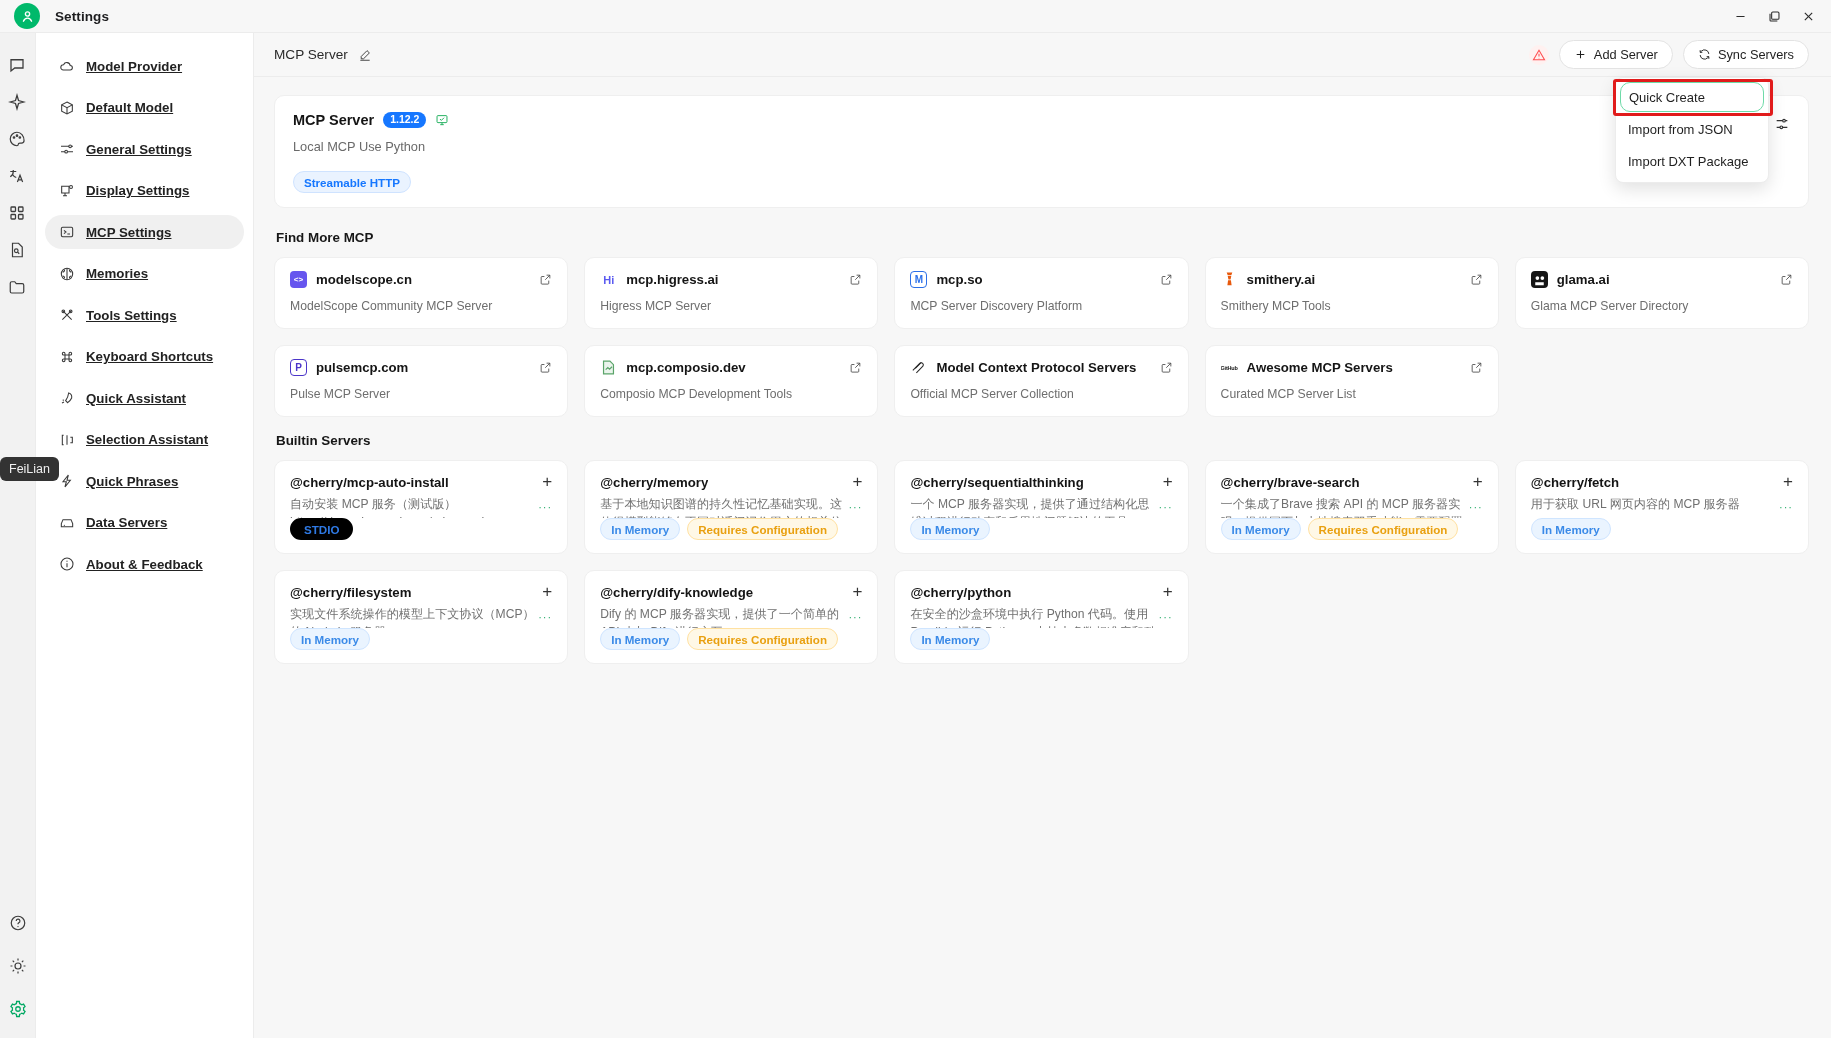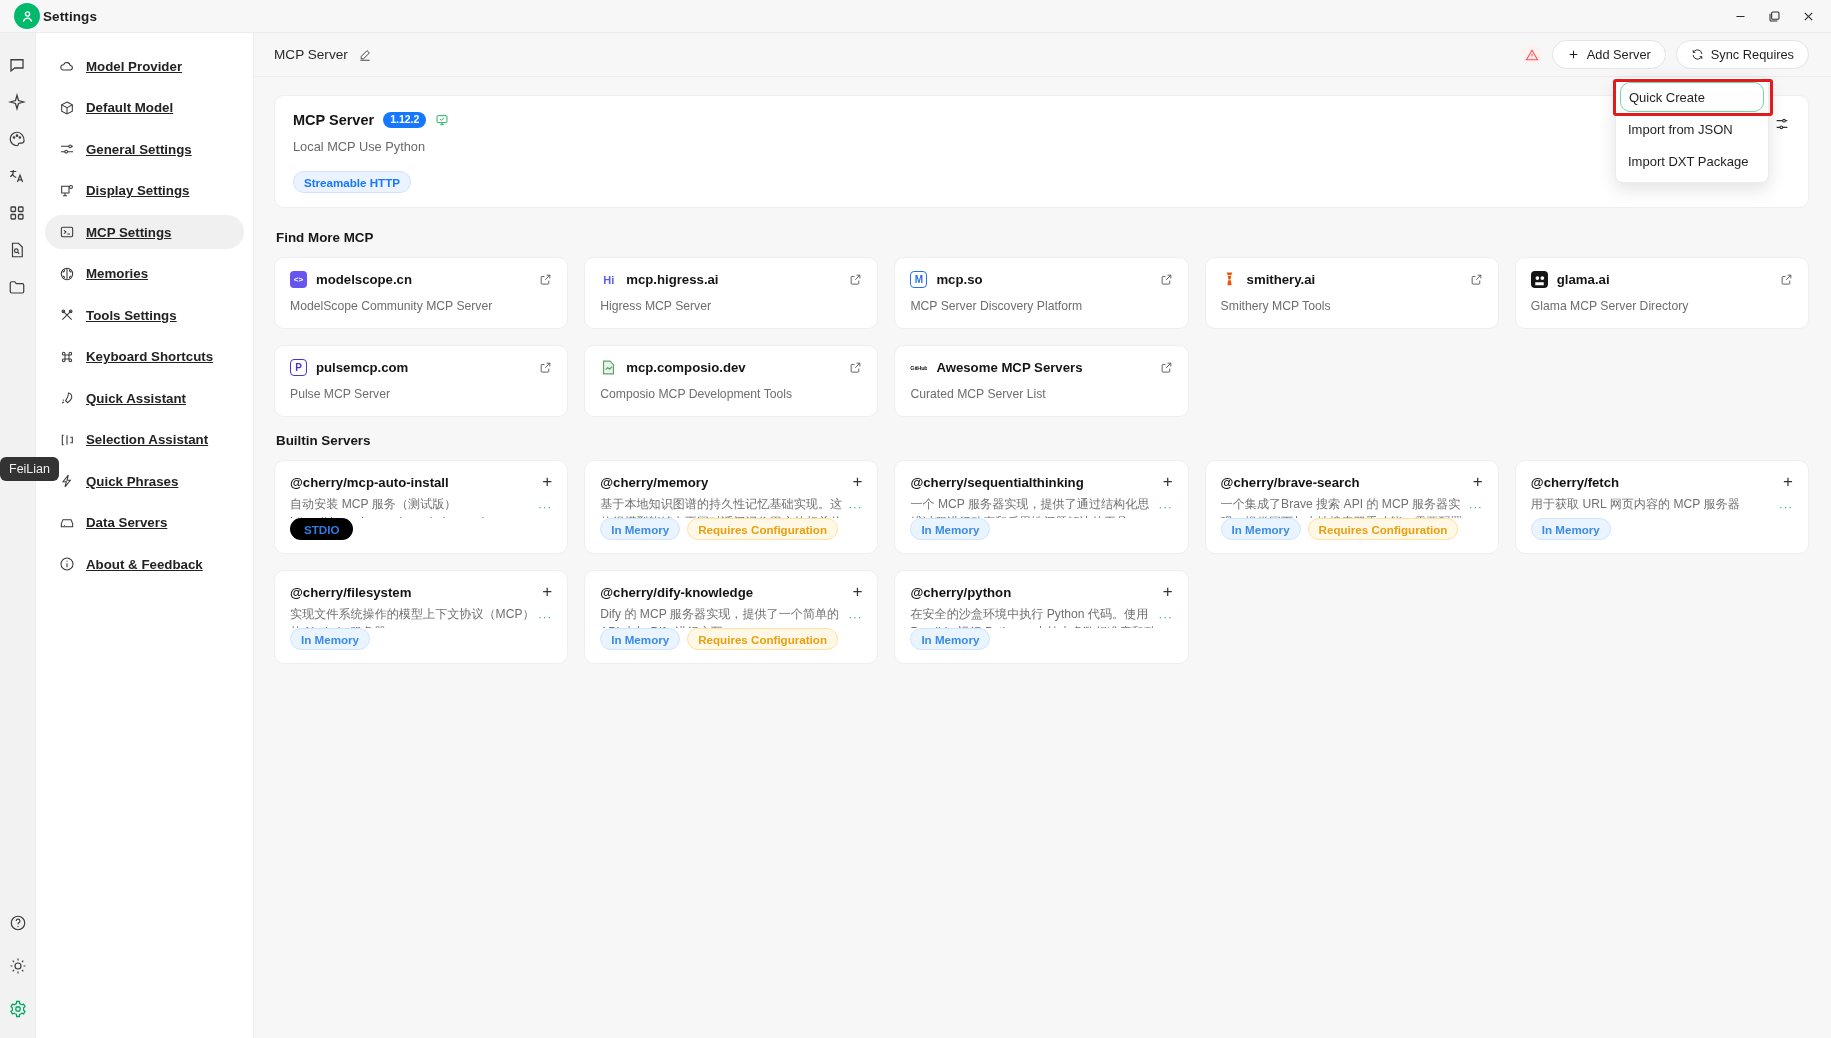--- a/index.html
+++ b/index.html
@@ -13,21 +13,21 @@
     height: 33px; display: flex; align-items: center;
     background: #f7f7f7; border-bottom: 1px solid #ececec;
     position: relative; padding-left: 8px;
   }
   .avatar {
     width: 26px; height: 26px; border-radius: 50%;
     background: #00b96b; display: flex; align-items: center; justify-content: center;
     margin-left: 6px; flex: 0 0 auto;
   }
   .avatar svg { width: 15px; height: 15px; }
-  .app-title { font-size: 13.5px; font-weight: 700; margin-left: 3px; letter-spacing: .1px; }
+  .app-title { font-size: 13.5px; font-weight: 700; margin-left: 15px; letter-spacing: .1px; }
   .win-btns { position: absolute; right: 6px; top: 0; height: 33px; display: flex; align-items: center; gap: 20px; padding-right: 10px; }
   .win-btn { width: 14px; height: 14px; color: #2b2b2b; display: flex; align-items: center; justify-content: center; }
   .win-btn svg { width: 13px; height: 13px; }
 
   
   .shell { display: flex; height: 1005px; }
 
   
   .rail {
     width: 36px; background: #f2f2f2; border-right: 1px solid #ececec;
@@ -416,21 +416,21 @@
             </svg>
           <span>Add Server</span>
         </button>
         <button class="btn">
           <svg viewBox="0 0 24 24" fill="none" stroke="currentColor" stroke-width="1.7">
               <path d="M20 11a8 8 0 0 0-13.7-5.2L4 8"></path>
               <path d="M4 4v4h4"></path>
               <path d="M4 13a8 8 0 0 0 13.7 5.2L20 16"></path>
               <path d="M20 20v-4h-4"></path>
             </svg>
-          <span>Sync Requires</span>
+          <span>Sync Servers</span>
         </button>
       </div>
 
       <div class="dropdown">
         <div class="dd-item selected">
           <span>Quick Create</span>
         </div>
         <div class="dd-item">
           <span>Import from JSON</span>
         </div>
@@ -588,20 +588,39 @@
                 <svg viewBox="0 0 24 24" fill="none" stroke="currentColor" stroke-width="1.6">
                   <path d="M14 4h6v6"></path>
                   <path d="M20 4l-8.5 8.5"></path>
                   <path d="M18 14v5a1.5 1.5 0 0 1-1.5 1.5h-11A1.5 1.5 0 0 1 4 19V8a1.5 1.5 0 0 1 1.5-1.5H10"></path>
                 </svg>
               </span>
           </div>
           <div class="lc-desc">Composio MCP Development Tools</div>
         </div>
 
+        <div class="link-card">
+          <div class="lc-top">
+            <span class="lc-logo">
+                <svg viewBox="0 0 24 24" fill="none" stroke="#2b2b2b" stroke-width="1.5">
+                  <path d="M4 16L14 6a3 3 0 0 1 4.2 4.2L9 19.5"></path>
+                  <path d="M7.5 13.2L16 4.8"></path>
+                </svg>
+              </span>
+            <span class="lc-name">Model Context Protocol Servers</span>
+            <span class="lc-ext">
+                <svg viewBox="0 0 24 24" fill="none" stroke="currentColor" stroke-width="1.6">
+                  <path d="M14 4h6v6"></path>
+                  <path d="M20 4l-8.5 8.5"></path>
+                  <path d="M18 14v5a1.5 1.5 0 0 1-1.5 1.5h-11A1.5 1.5 0 0 1 4 19V8a1.5 1.5 0 0 1 1.5-1.5H10"></path>
+                </svg>
+              </span>
+          </div>
+          <div class="lc-desc">Official MCP Server Collection</div>
+        </div>
 
         <div class="link-card">
           <div class="lc-top">
             <span class="lc-logo" style="font-size:5.5px;color:#111;font-weight:700;letter-spacing:-.2px;">GitHub</span>
             <span class="lc-name">Awesome MCP Servers</span>
             <span class="lc-ext">
                 <svg viewBox="0 0 24 24" fill="none" stroke="currentColor" stroke-width="1.6">
                   <path d="M14 4h6v6"></path>
                   <path d="M20 4l-8.5 8.5"></path>
                   <path d="M18 14v5a1.5 1.5 0 0 1-1.5 1.5h-11A1.5 1.5 0 0 1 4 19V8a1.5 1.5 0 0 1 1.5-1.5H10"></path>

